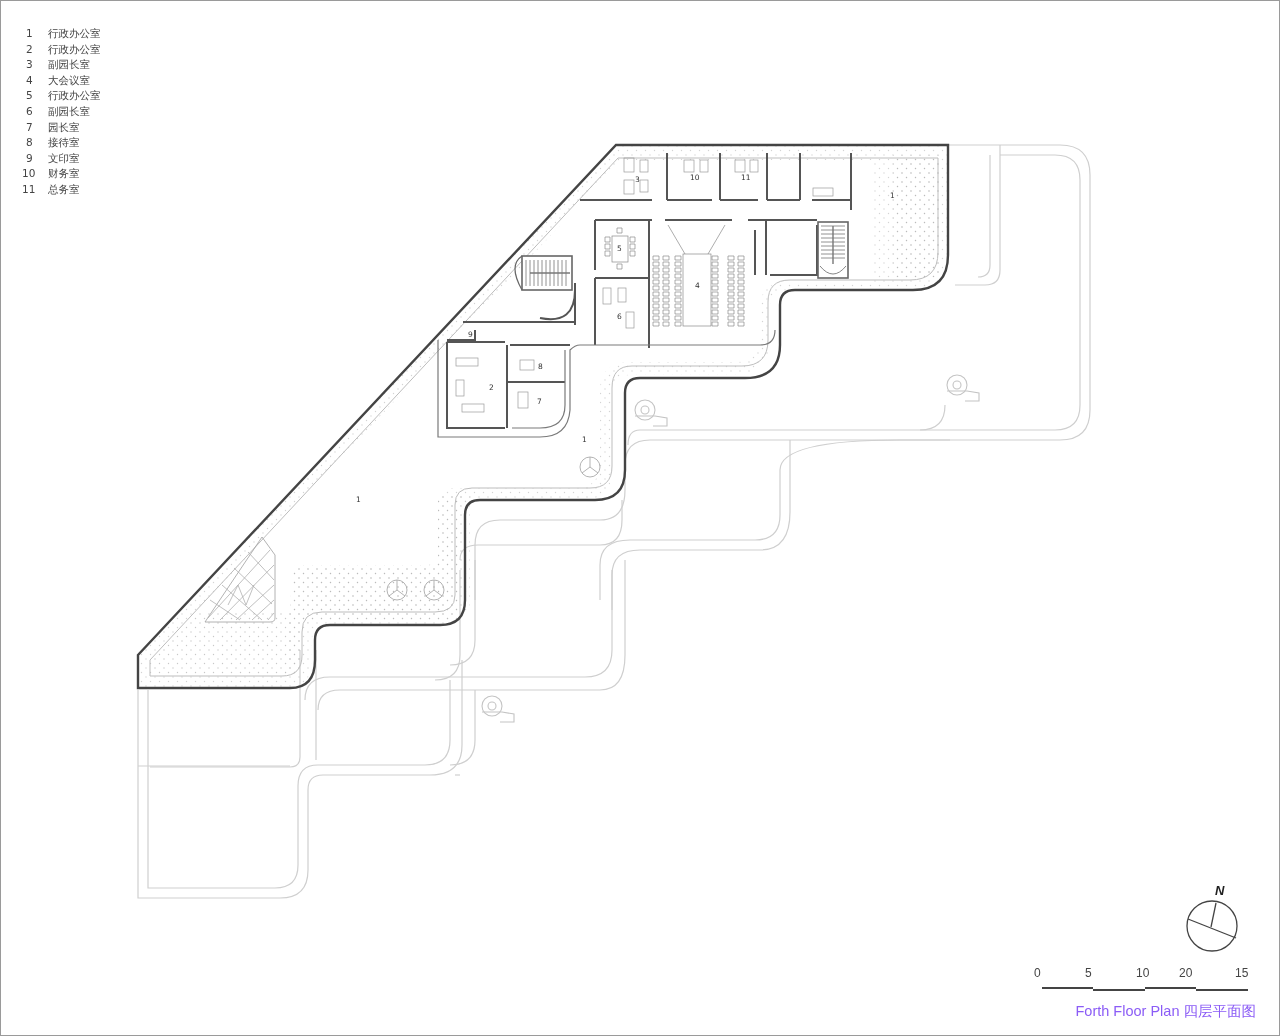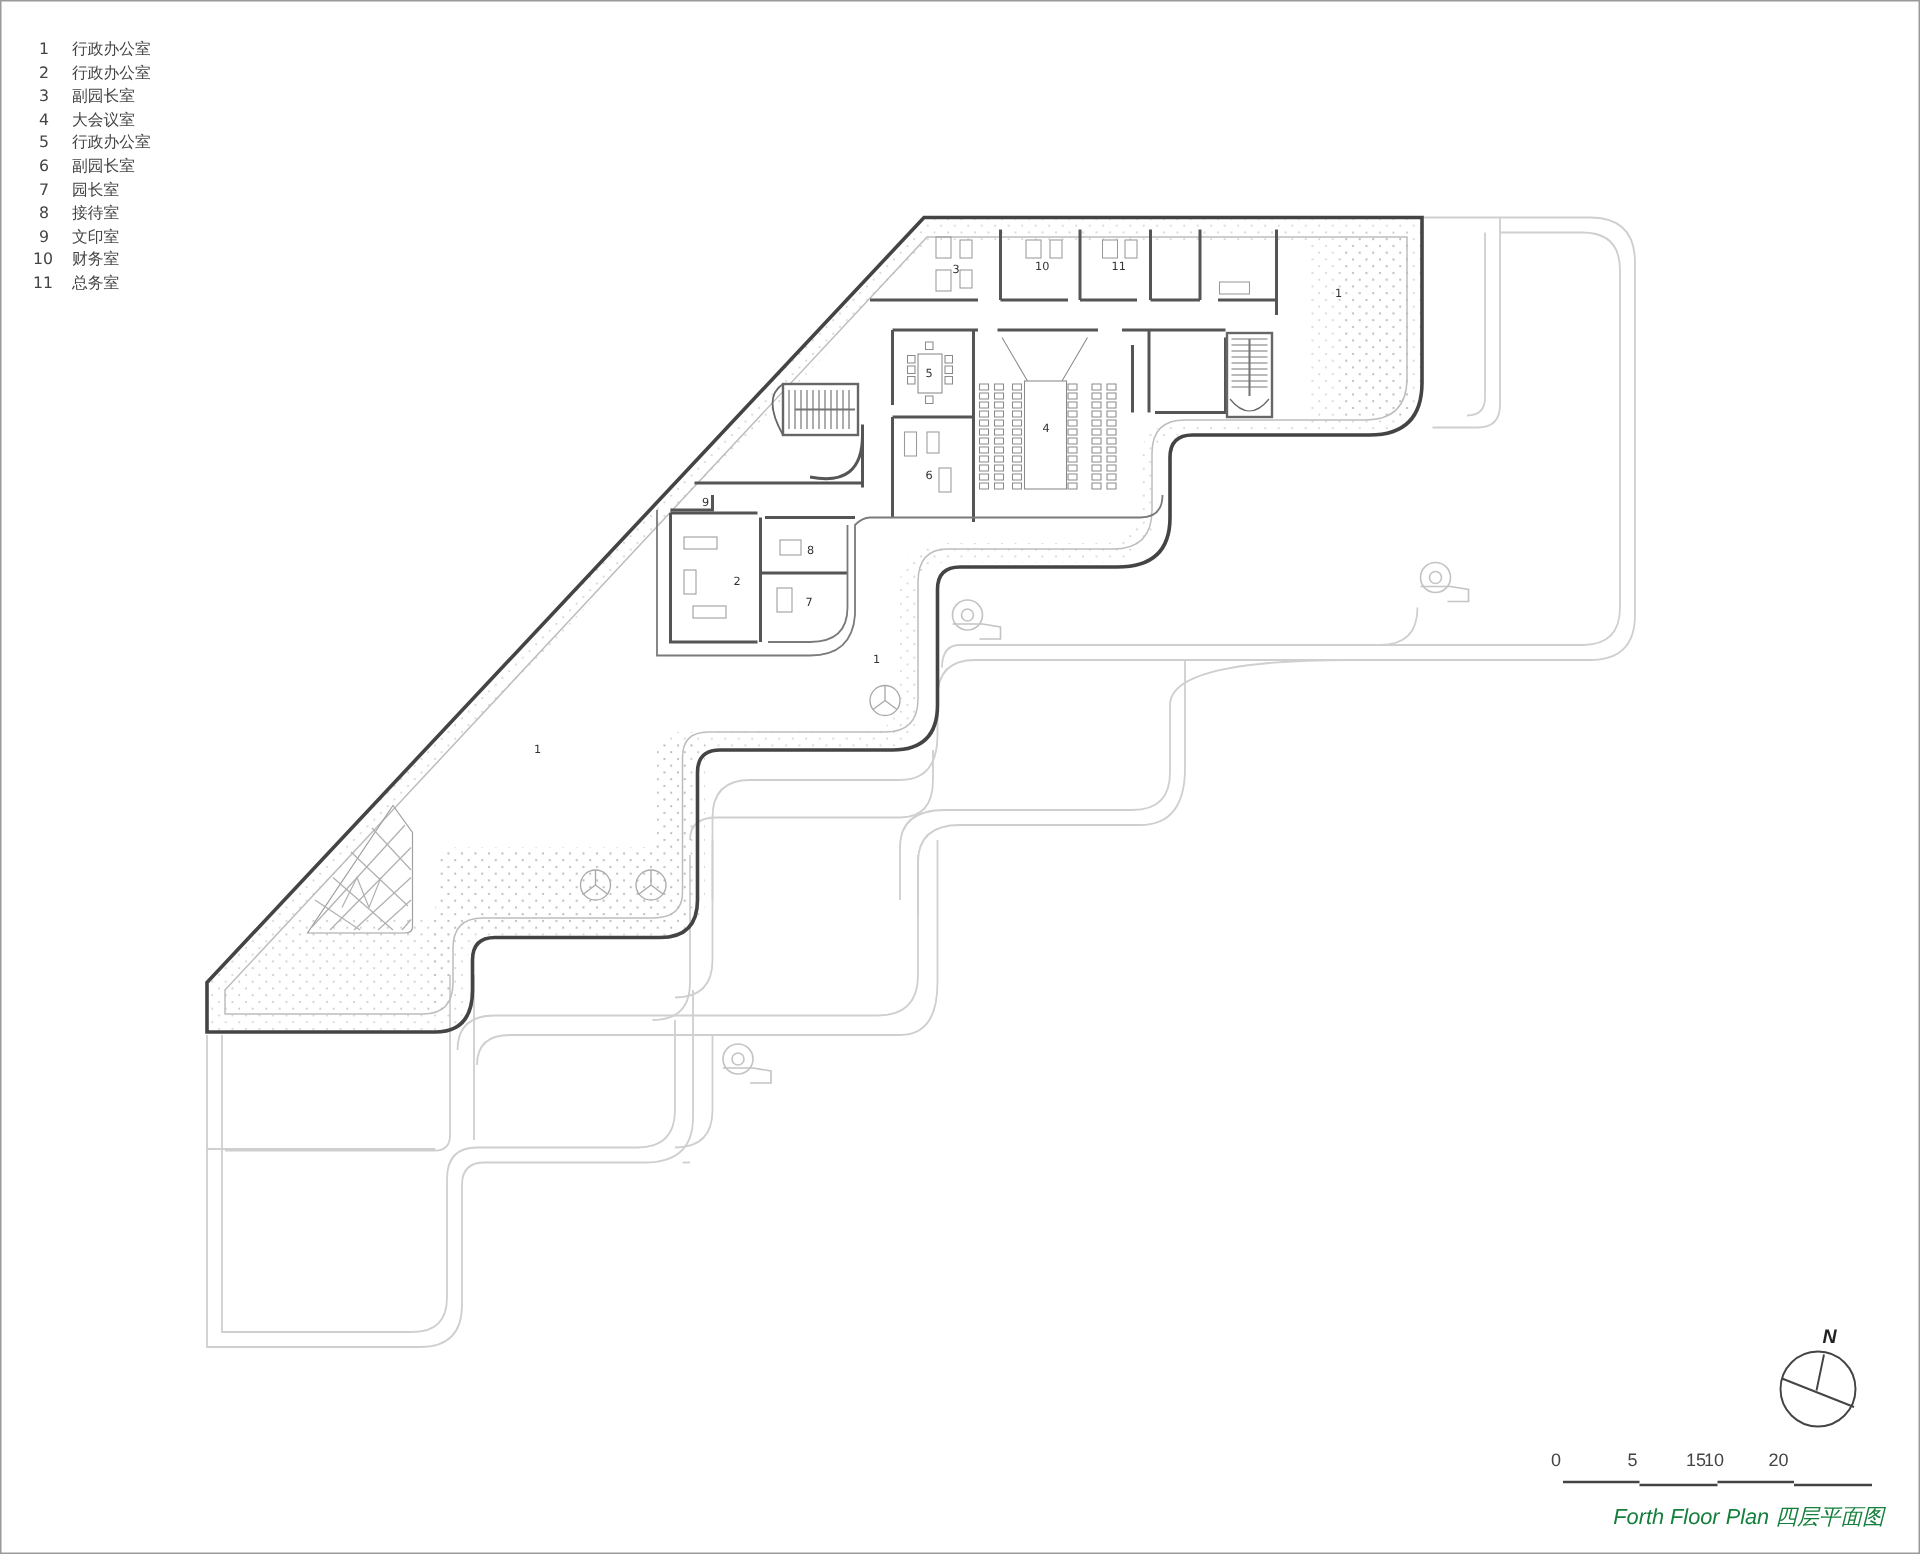--- a/index.html
+++ b/index.html
@@ -5,22 +5,22 @@
   html, body { margin: 0; padding: 0; background: #ffffff; }
   body { width: 1280px; height: 1036px; position: relative; overflow: hidden;
          font-family: "DejaVu Sans", "Liberation Sans", sans-serif; color: #333; }
   .frame { position: absolute; left: 0; top: 0; width: 1278px; height: 1034px;
            border: 1px solid #9a9a9a; }
   .legend { position: absolute; left: 22px; top: 26px; font-size: 10.5px; line-height: 15.6px; color: #444; }
   .legend-row { display: flex; }
   .legend-num { width: 26px; text-align: left; padding-left: 4px; box-sizing: border-box; }
   .legend-row.two .legend-num { padding-left: 0; }
   .plan { position: absolute; left: 0; top: 0; }
-  .title { position: absolute; right: 24px; top: 1002px; font-size: 14.5px; color: #15803d; white-space: nowrap;
-           font-family: "Liberation Sans", sans-serif; font-style: italic; }
+  .title { position: absolute; right: 24px; top: 1002px; font-size: 14.5px; color: #8b5cf6; white-space: nowrap;
+           font-family: "Liberation Sans", sans-serif; }
   .scale-label { position: absolute; top: 966px; font-size: 12px; color: #444; font-family: "Liberation Sans", sans-serif; }
   .north-label { position: absolute; left: 1215px; top: 883px; font-size: 13px; font-style: italic; font-weight: bold; color: #222;
                  font-family: "Liberation Sans", sans-serif; }
   .room-num { font-size: 7.5px; fill: #333; font-family: "DejaVu Sans", sans-serif; }
 </style>
 </head>
 <body>
 
 <div class="frame"></div>
 
@@ -283,16 +283,16 @@
     <path d="M1145 988 H1196"></path>
     <path d="M1196 990 H1248"></path>
   </g>
 </svg>
 
 <div class="north-label">N</div>
 
 <span class="scale-label" style="left:1034px">0</span>
 <span class="scale-label" style="left:1085px">5</span>
 <span class="scale-label" style="left:1136px">10</span>
-<span class="scale-label" style="left:1124px">15</span>
+<span class="scale-label" style="left:1235px">15</span>
 <span class="scale-label" style="left:1179px">20</span>
 
 <div class="title">Forth Floor Plan 四层平面图</div>
 
 </body></html>

